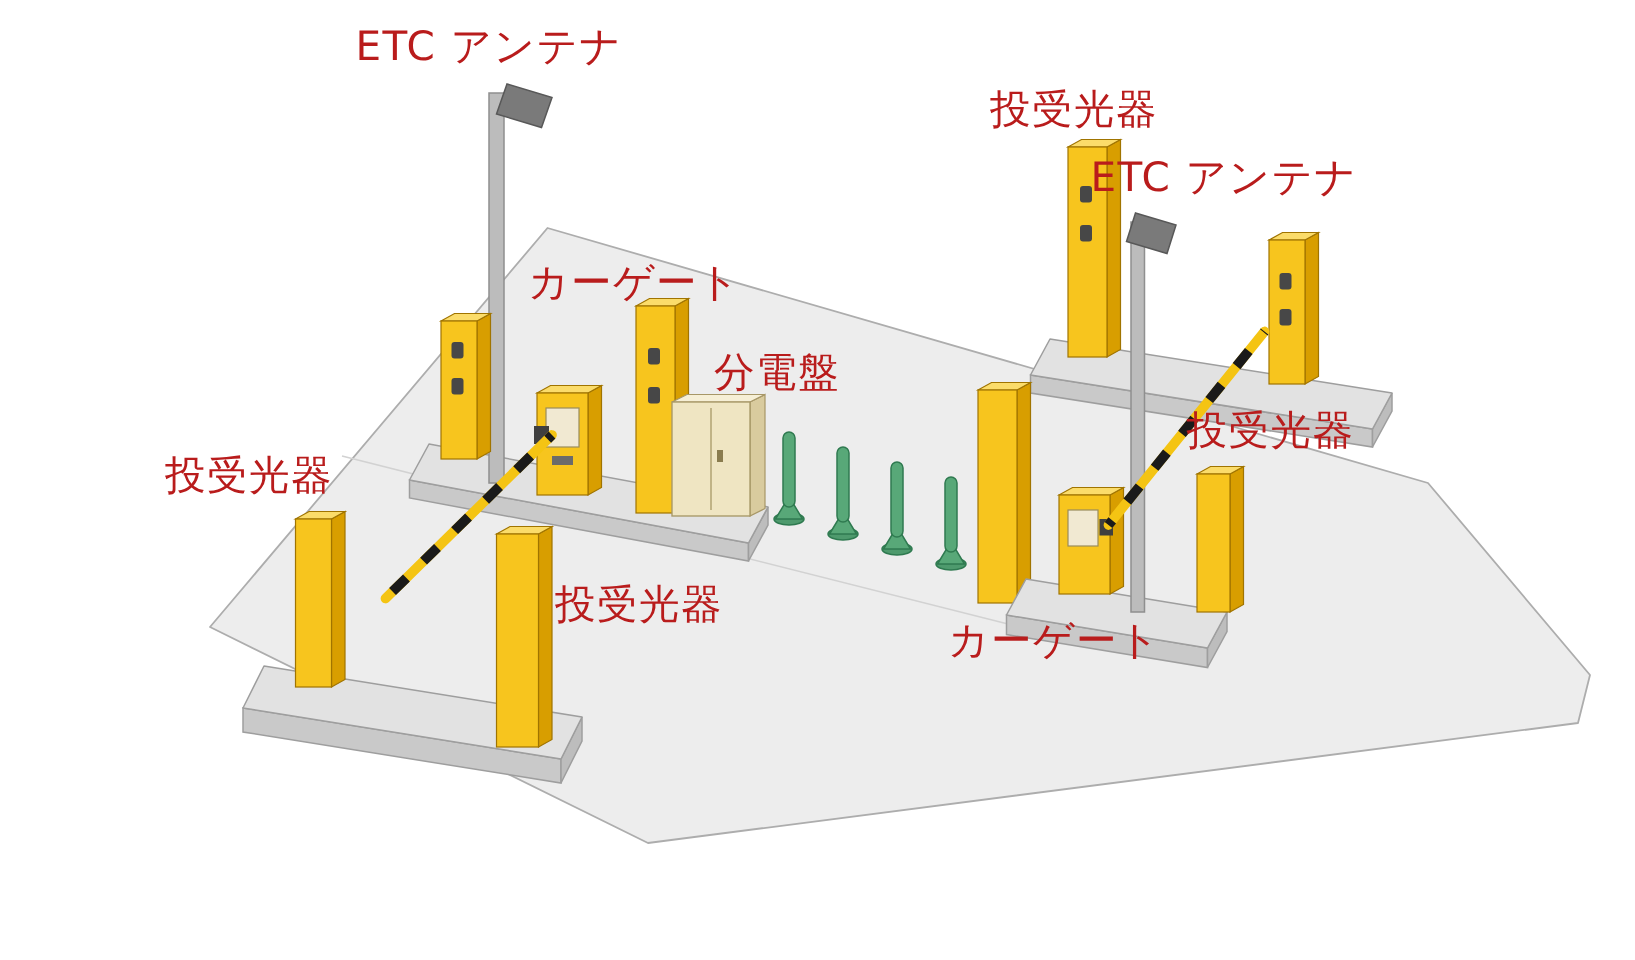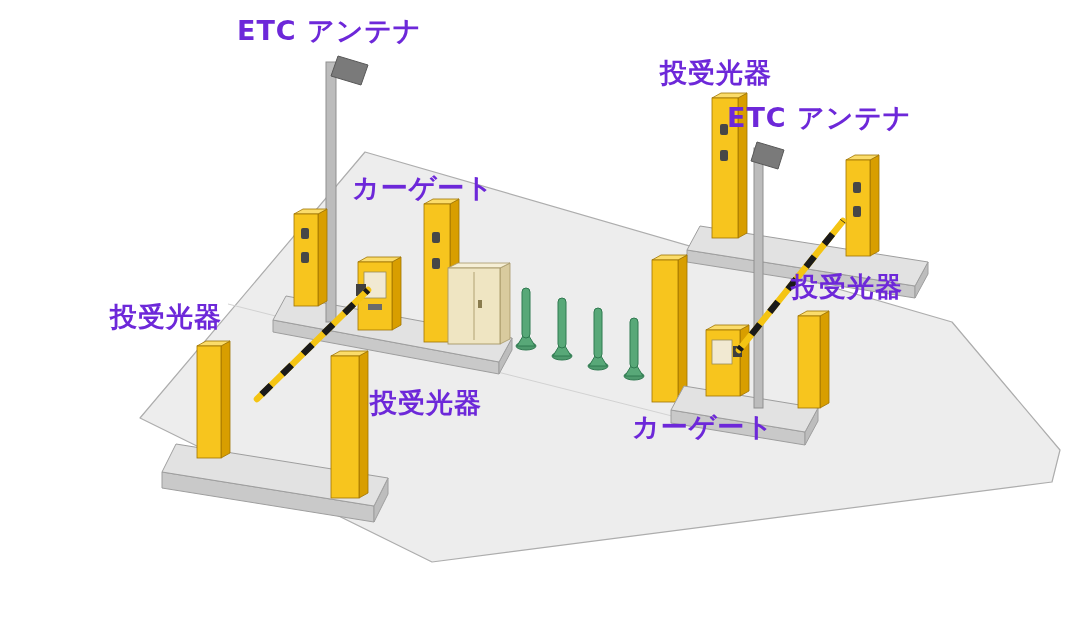--- a/index.html
+++ b/index.html
@@ -7,22 +7,22 @@
     position:relative;
     width:1090px; height:640px;
     background:#ffffff;
     overflow:hidden;
     font-family:"DejaVu Sans","Liberation Sans",sans-serif;
   }
   .stage svg { position:absolute; left:0; top:0; display:block; }
   .lbl {
     position:absolute;
     font-size:27px;
-    font-weight:700;
-    color:#6d28d9;
+    font-weight:400;
+    color:#b91c1c;
     letter-spacing:1px;
     white-space:nowrap;
     user-select:none;
   }
 </style>
 </head>
 <body>
 
 <div class="stage">
 
@@ -179,18 +179,19 @@
     <path d="M739,350 L843,221" stroke="#F4C413" stroke-width="6.5" stroke-linecap="round" fill="none"></path>
     <path d="M739,350 L843,221" stroke="#1A1A1A" stroke-width="6.5" stroke-dasharray="13 16" stroke-dashoffset="9" fill="none"></path>
   </g>
 
 </svg>
 
 <div class="lbl" style="left:237px; top:13px;">ETC アンテナ</div>
 <div class="lbl" style="left:660px; top:55px;">投受光器</div>
 <div class="lbl" style="left:727px; top:100px;">ETC アンテナ</div>
 <div class="lbl" style="left:352px; top:170px;">カーゲート</div>
+<div class="lbl" style="left:476px; top:230px;">分電盤</div>
 <div class="lbl" style="left:791px; top:269px;">投受光器</div>
 <div class="lbl" style="left:110px; top:299px;">投受光器</div>
 <div class="lbl" style="left:370px; top:385px;">投受光器</div>
 <div class="lbl" style="left:632px; top:409px;">カーゲート</div>
 
 </div>
 
 </body></html>

